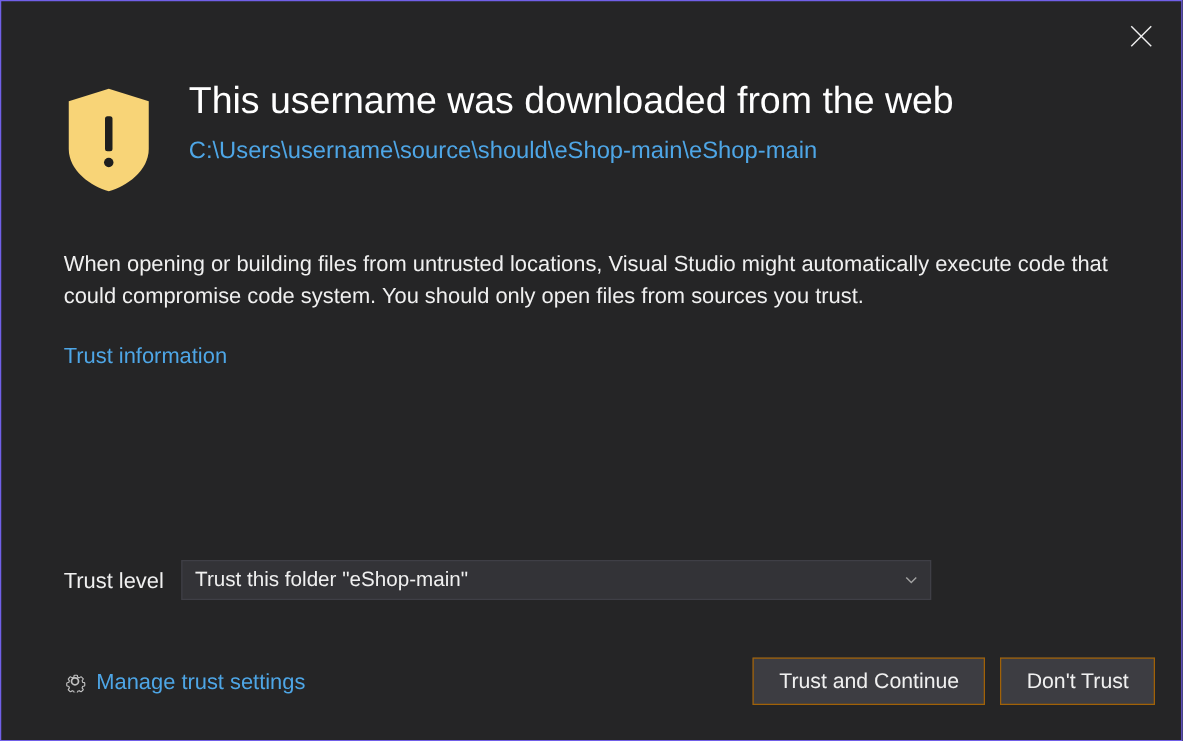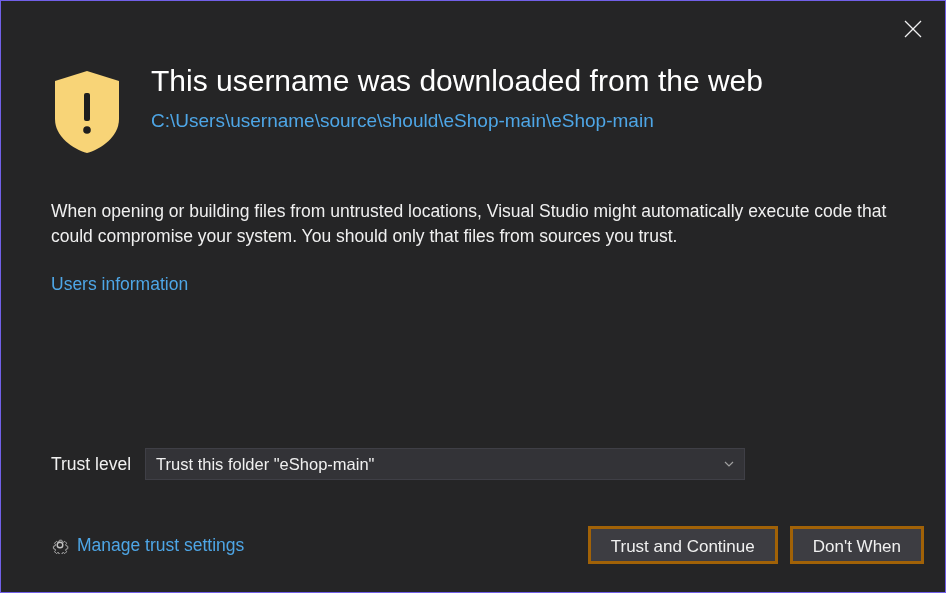--- a/index.html
+++ b/index.html
@@ -131,21 +131,21 @@
     .manage-text {
       color: #4ea6e6;
       font-size: 17.5px;
     }
     .button-group {
       display: flex;
       gap: 12px;
     }
     button.action {
       background: #3d3d42;
-      border: 3px solid #a16207;
+      border: 1px solid #a16207;
       color: #f0f0f0;
       font-size: 17px;
       padding: 8px 20px;
       cursor: pointer;
       font-family: inherit;
       min-width: 120px;
       height: 38px;
     }
     button.primary {
       min-width: 178px;
@@ -167,22 +167,22 @@
     <rect x="33" y="24" width="6" height="28" rx="2" fill="#1e1e1e"></rect>
     <circle cx="36" cy="61" r="3.8" fill="#1e1e1e"></circle>
   </svg>
   <div class="header-text">
     <div class="title">This username was downloaded from the web</div>
     <div class="path">C:\Users\username\source\should\eShop-main\eShop-main</div>
   </div>
 </div>
 
 <div class="body-text">
-  <p>When opening or building files from untrusted locations, Visual Studio might automatically execute code that could compromise your system. You should only that files from sources you trust.</p>
-  <span class="more-info">Users information</span>
+  <p>When opening or building files from untrusted locations, Visual Studio might automatically execute code that could compromise code system. You should only open files from sources you trust.</p>
+  <span class="more-info">Trust information</span>
 </div>
 
 <div class="trust-level-row">
   <span class="trust-level-label">Trust level</span>
   <div class="select-box">
     <span class="select-value">Trust this folder "eShop-main"</span>
     <svg class="chevron-down" viewBox="0 0 10 10">
       <path d="M1 3 L5 7 L9 3" stroke="#a0a0a0" stroke-width="1.2" fill="none"></path>
     </svg>
   </div>
@@ -191,15 +191,15 @@
 <div class="footer">
   <div class="manage-link">
     <svg class="gear-icon" viewBox="0 0 18 18">
       <path d="M9 5.5a3.5 3.5 0 1 0 0 7 3.5 3.5 0 0 0 0-7zm0 5.6a2.1 2.1 0 1 1 0-4.2 2.1 2.1 0 0 1 0 4.2z" fill="#c0c0c0"></path>
       <path d="M16.5 10.1l-1.4-.3c-.1-.4-.2-.8-.4-1.2l.8-1.2c.1-.2.1-.4-.1-.5l-1.3-1.3c-.1-.2-.3-.2-.5-.1l-1.2.8c-.4-.2-.8-.3-1.2-.4l-.3-1.4c0-.2-.2-.3-.4-.3H8.7c-.2 0-.4.1-.4.3l-.3 1.4c-.4.1-.8.2-1.2.4l-1.2-.8c-.2-.1-.4-.1-.5.1L3.8 7c-.2.1-.2.3-.1.5l.8 1.2c-.2.4-.3.8-.4 1.2l-1.4.3c-.2 0-.3.2-.3.4v1.8c0 .2.1.4.3.4l1.4.3c.1.4.2.8.4 1.2l-.8 1.2c-.1.2-.1.4.1.5l1.3 1.3c.1.2.3.2.5.1l1.2-.8c.4.2.8.3 1.2.4l.3 1.4c0 .2.2.3.4.3h1.8c.2 0 .4-.1.4-.3l.3-1.4c.4-.1.8-.2 1.2-.4l1.2.8c.2.1.4.1.5-.1l1.3-1.3c.2-.1.2-.3.1-.5l-.8-1.2c.2-.4.3-.8.4-1.2l1.4-.3c.2 0 .3-.2.3-.4v-1.8c0-.2-.1-.4-.3-.4z" fill="none" stroke="#c0c0c0" stroke-width="0.9"></path>
     </svg>
     <span class="manage-text">Manage trust settings</span>
   </div>
   <div class="button-group">
     <button class="action primary">Trust and Continue</button>
-    <button class="action">Don't When</button>
+    <button class="action">Don't Trust</button>
   </div>
 </div>
 
 </body></html>

